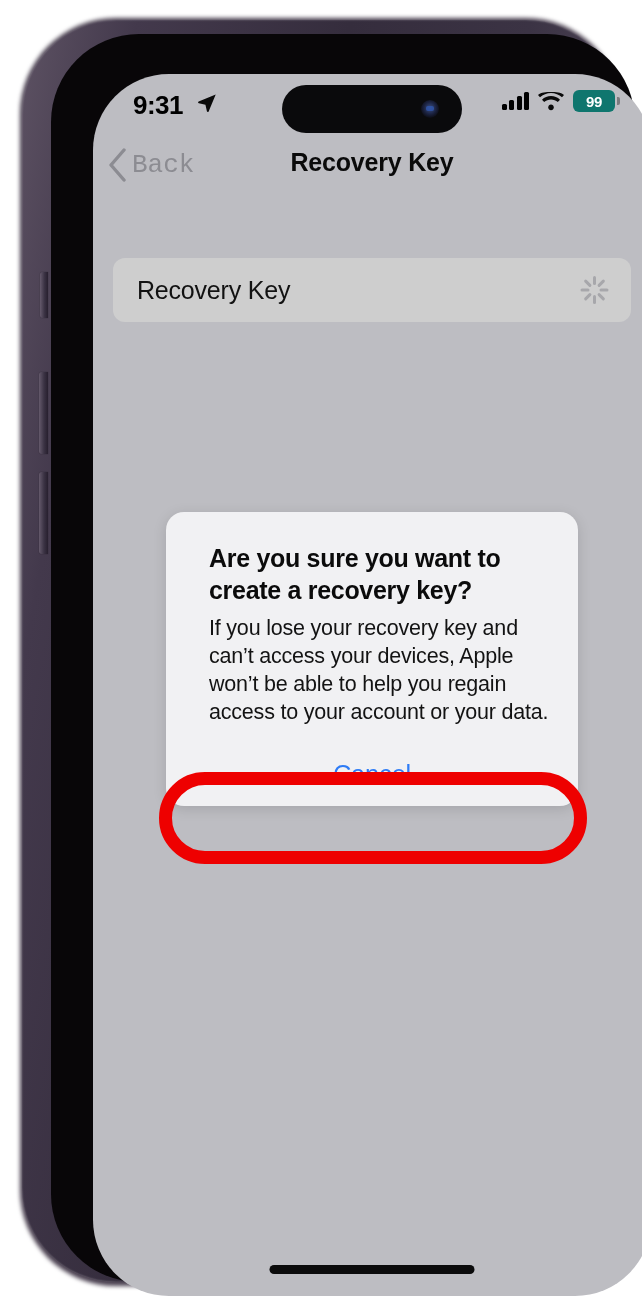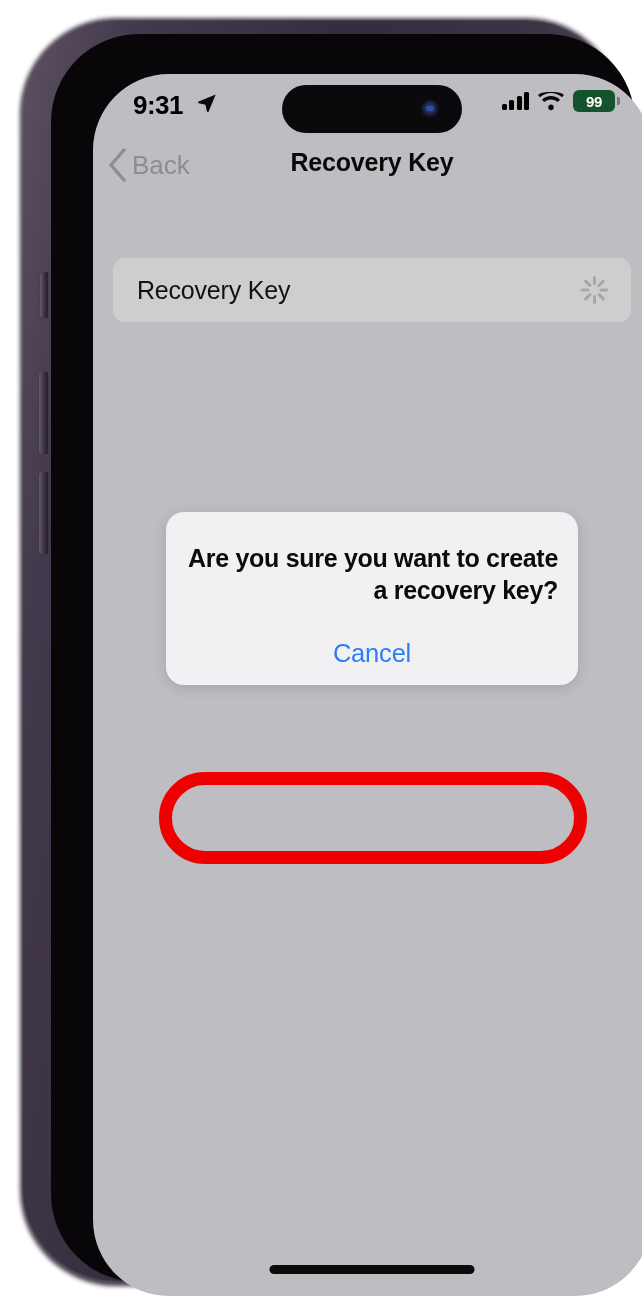--- a/index.html
+++ b/index.html
@@ -122,21 +122,21 @@
   .sig-bars i { display: block; width: 5px; background: #000; border-radius: 1.5px; }
   .sig-bars i:nth-child(1) { height: 6px; }
   .sig-bars i:nth-child(2) { height: 10px; }
   .sig-bars i:nth-child(3) { height: 14px; }
   .sig-bars i:nth-child(4) { height: 18px; }
 
   .battery {
     position: relative;
     width: 42px; height: 22px;
     border-radius: 6px;
-    background: #14532d;
+    background: #0f766e;
     display: flex;
     align-items: center;
     justify-content: center;
   }
   .battery::after {
     content: "";
     position: absolute;
     right: -5px; top: 7px;
     width: 3px; height: 8px;
     border-radius: 0 2px 2px 0;
@@ -159,20 +159,21 @@
     position: absolute;
     left: 8px; top: 14px;
     display: flex;
     align-items: center;
     gap: 5px;
     padding: 4px 6px;
   }
   .nav-back-label {
     font-size: 26px;
     color: #8c8c92;
+    font-family: Liberation Mono, monospace;
   }
   .nav-title {
     position: absolute;
     left: 0; top: 18px;
     width: 558px;
     text-align: center;
     font-size: 25px;
     font-weight: bold;
     color: #0a0a0a;
     letter-spacing: -0.2px;
@@ -209,22 +210,23 @@
   .alert-card {
     position: absolute;
     left: 73px; top: 438px;
     width: 412px;
     background: #f1f1f3;
     border-radius: 18px;
     box-shadow: 0 3px 14px rgba(0,0,0,0.13);
     overflow: hidden;
   }
   .alert-text-block {
-    padding: 30px 20px 16px 20px;
-    text-align: right;
+    padding: 30px 20px 16px 33px;
+    text-align: left;
+    margin-left: 10px;
   }
   .alert-title {
     font-size: 25px;
     font-weight: bold;
     color: #0b0b0b;
     line-height: 1.28;
     letter-spacing: -0.3px;
   }
   .alert-message {
     margin-top: 9px;
@@ -335,20 +337,21 @@
             <i style="transform:rotate(180deg)"></i>
             <i style="transform:rotate(225deg)"></i>
             <i style="transform:rotate(270deg)"></i>
             <i style="transform:rotate(315deg)"></i>
           </span>
         </div>
 
         <div class="alert-card">
           <div class="alert-text-block">
             <div class="alert-title">Are you sure you want to create a recovery key?</div>
+            <div class="alert-message">If you lose your recovery key and can’t access your devices, Apple won’t be able to help you regain access to your account or your data.</div>
           </div>
           <button class="alert-btn bold">Cancel</button>
         </div>
 
         <div class="red-ring"></div>
 
         <div class="home-indicator"></div>
 
       </div>
     </div>

